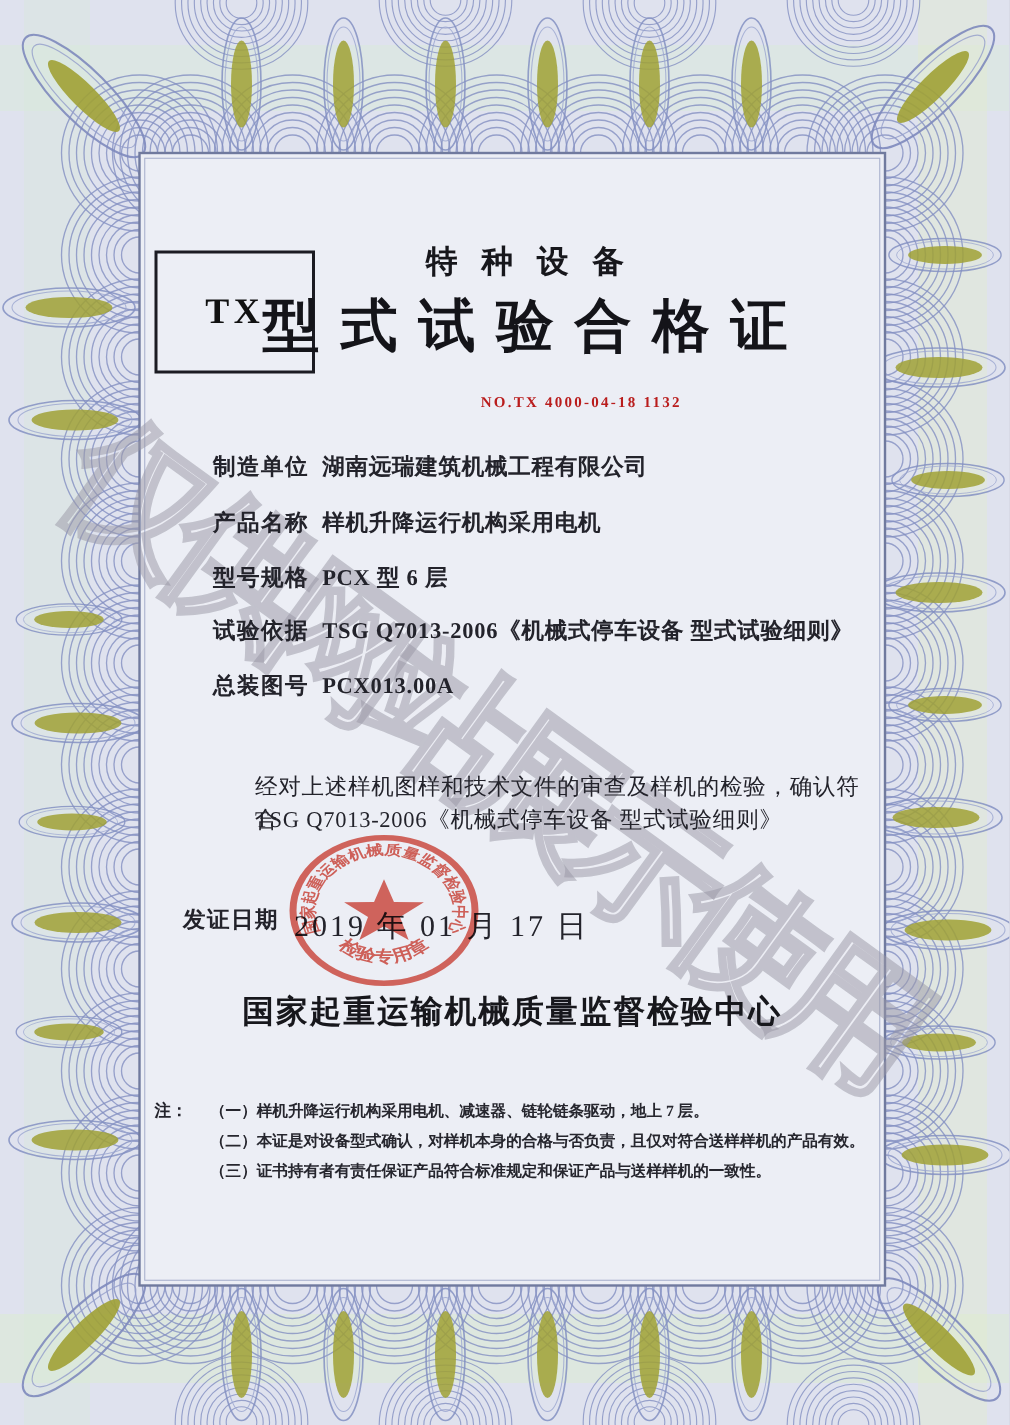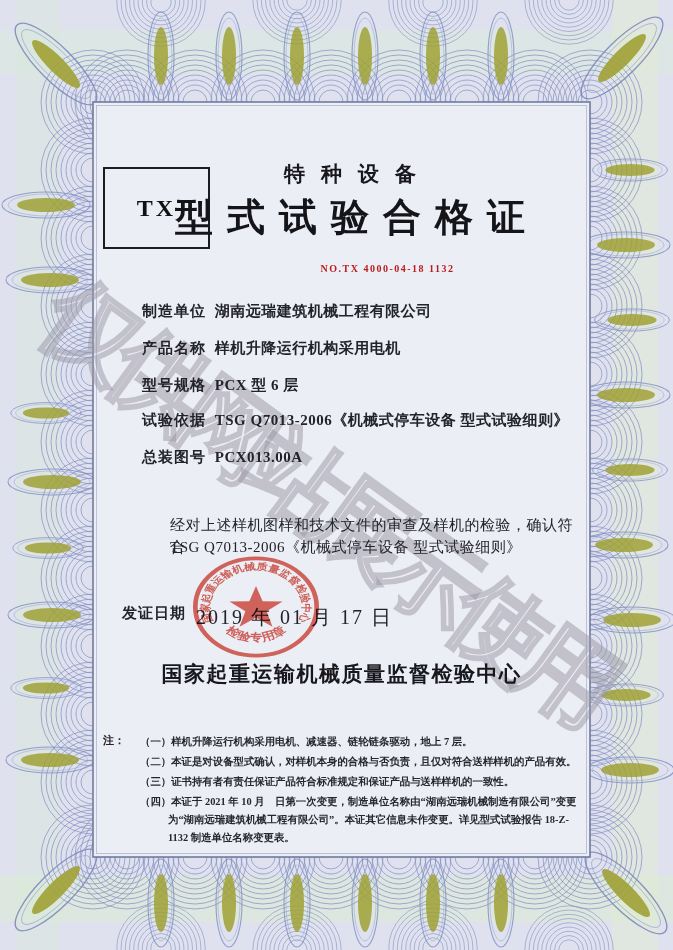--- a/index.html
+++ b/index.html
@@ -223,21 +223,20 @@
     <div class="abs issue-lab">发证日期</div>
     <div class="abs issue-val">2019 年 01 月 17 日</div>
 
     <div class="abs authority">国家起重运输机械质量监督检验中心</div>
 
     <div class="abs notes-label">注：</div>
     <div class="abs notes">
       <div class="note">（一）样机升降运行机构采用电机、减速器、链轮链条驱动，地上 7 层。</div>
       <div class="note">（二）本证是对设备型式确认，对样机本身的合格与否负责，且仅对符合送样样机的产品有效。</div>
       <div class="note">（三）证书持有者有责任保证产品符合标准规定和保证产品与送样样机的一致性。</div>
-      <div class="note">（四）本证于 2021 年 10 月　日第一次变更，制造单位名称由“湖南远瑞机械制造有限公司”变更为“湖南远瑞建筑机械工程有限公司”。本证其它信息未作变更。详见型式试验报告 18-Z-1132 制造单位名称变更表。</div>
     </div>
   </div>
 
   <svg class="seal" width="140" height="112" viewBox="0 0 150 150" preserveAspectRatio="none">
     <defs>
       <path id="arcTop" d="M 31.7 100 A 50 50 0 1 1 118.3 100" fill="none"></path>
       <path id="arcBottom" d="M 37.3 101.4 A 46 46 0 0 0 112.7 101.4" fill="none"></path>
     </defs>
     <circle cx="75" cy="75" r="65" fill="none" stroke="#d8473a" stroke-width="5" opacity="0.92"></circle>
     <polygon points="75,47 82.1,67.3 103.5,67.7 86.4,80.7 92.6,101.3 75,89 57.4,101.3 63.6,80.7 46.5,67.7 67.9,67.3" fill="#d8473a" opacity="0.92"></polygon>

